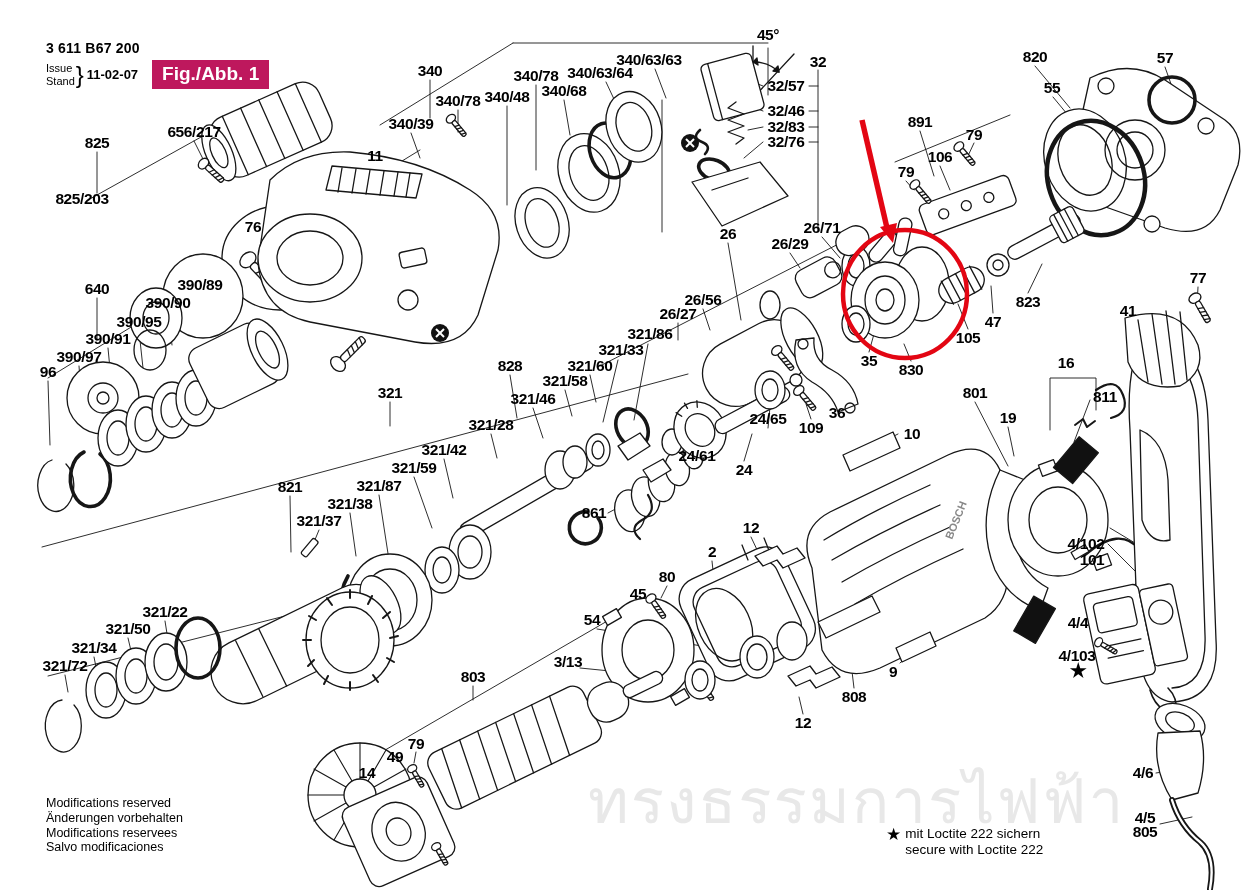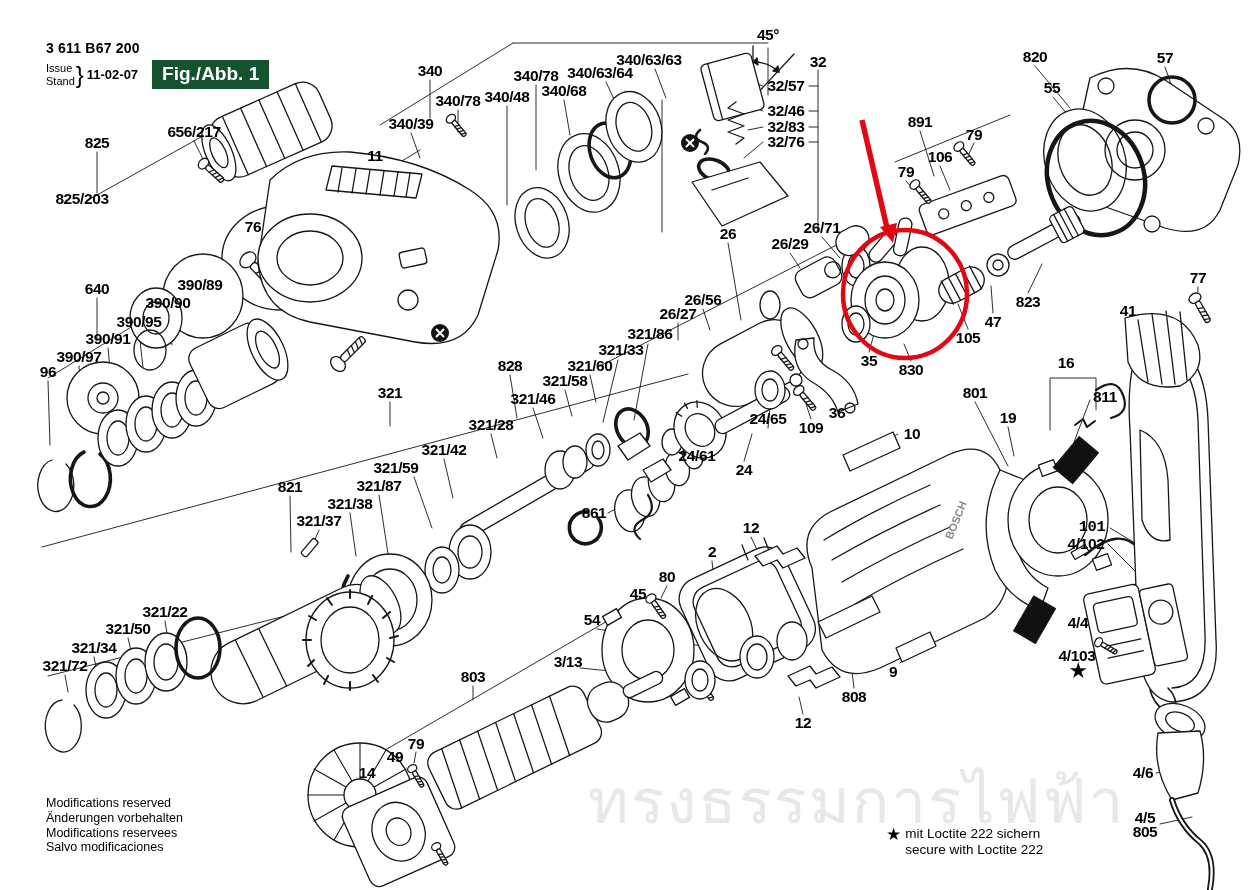--- a/index.html
+++ b/index.html
@@ -15,21 +15,21 @@
   #labels{position:absolute;left:0;top:0;width:100%;height:100%;}
   .lbl{position:absolute;transform:translate(-50%,-50%);font-weight:bold;font-size:15.5px;
        line-height:1;color:#000;white-space:nowrap;letter-spacing:-0.4px;}
   .lbl.star{font-size:19px;}
   .hdr{position:absolute;left:46px;top:40px;color:#000;}
   .hdr .pn{font-size:14px;font-weight:600;letter-spacing:0.2px;}
   .issue-row{display:flex;align-items:center;margin-top:4px;}
   .issue-words{font-size:11px;line-height:1.15;}
   .brace{font-size:24px;font-weight:300;margin:0 3px 0 1px;}
   .idate{font-size:13px;font-weight:600;}
-  .figbox{display:inline-block;margin-left:14px;background:#14532d;color:#fff;
+  .figbox{display:inline-block;margin-left:14px;background:#be185d;color:#fff;
           font-size:19px;font-weight:bold;padding:3px 10px 4px 10px;}
   .wm{position:absolute;left:588px;top:752px;font-size:62px;color:#e8e8e8;
       letter-spacing:2px;white-space:nowrap;}
   .mods{position:absolute;left:46px;top:796px;font-size:12.5px;line-height:1.18;color:#000;}
   .loct{position:absolute;left:886px;top:826px;font-size:13.5px;line-height:1.2;color:#000;display:flex;}
   .loct .st{font-size:17px;margin-right:4px;line-height:1;}
 </style>
 </head>
 <body>
 
@@ -617,42 +617,42 @@
       <div class="lbl" style="left: 678px; top: 314px;">26/27</div>
       <div class="lbl" style="left: 650px; top: 334px;">321/86</div>
       <div class="lbl" style="left: 621px; top: 350px;">321/33</div>
       <div class="lbl" style="left: 590px; top: 366px;">321/60</div>
       <div class="lbl" style="left: 565px; top: 381px;">321/58</div>
       <div class="lbl" style="left: 533px; top: 399px;">321/46</div>
       <div class="lbl" style="left: 510px; top: 366px;">828</div>
       <div class="lbl" style="left: 491px; top: 425px;">321/28</div>
       <div class="lbl" style="left: 390px; top: 393px;">321</div>
       <div class="lbl" style="left: 444px; top: 450px;">321/42</div>
-      <div class="lbl" style="left: 396px; top: 468px; text-align: center;">321/59</div>
+      <div class="lbl" style="left: 414px; top: 468px; text-align: center;">321/59</div>
       <div class="lbl" style="left: 379px; top: 486px;">321/87</div>
       <div class="lbl" style="left: 350px; top: 504px;">321/38</div>
       <div class="lbl" style="left: 319px; top: 521px;">321/37</div>
       <div class="lbl" style="left: 290px; top: 487px;">821</div>
       <div class="lbl" style="left: 594px; top: 513px;">861</div>
       <div class="lbl" style="left: 768px; top: 419px;">24/65</div>
       <div class="lbl" style="left: 837px; top: 413px;">36</div>
       <div class="lbl" style="left: 811px; top: 428px;">109</div>
       <div class="lbl" style="left: 697px; top: 456px;">24/61</div>
       <div class="lbl" style="left: 744px; top: 470px;">24</div>
       <div class="lbl" style="left: 869px; top: 361px;">35</div>
       <div class="lbl" style="left: 911px; top: 370px;">830</div>
       <div class="lbl" style="left: 1028px; top: 302px;">823</div>
       <div class="lbl" style="left: 993px; top: 322px;">47</div>
       <div class="lbl" style="left: 968px; top: 338px;">105</div>
       <div class="lbl" style="left: 912px; top: 434px;">10</div>
       <div class="lbl" style="left: 975px; top: 393px;">801</div>
       <div class="lbl" style="left: 1008px; top: 418px;">19</div>
       <div class="lbl" style="left: 1066px; top: 363px;">16</div>
       <div class="lbl" style="left: 1105px; top: 397px;">811</div>
-      <div class="lbl" style="left: 1092px; top: 528px; font-family: Liberation Mono, monospace;">101</div>
+      <div class="lbl" style="left: 1092px; top: 560px;">101</div>
       <div class="lbl" style="left: 1086px; top: 544px;">4/102</div>
       <div class="lbl" style="left: 1078px; top: 623px;">4/4</div>
       <div class="lbl" style="left: 1077px; top: 656px;">4/103</div>
       <div class="lbl star" style="left: 1078px; top: 670px;">★</div>
       <div class="lbl" style="left: 1143px; top: 773px;">4/6</div>
       <div class="lbl" style="left: 1145px; top: 818px;">4/5</div>
       <div class="lbl" style="left: 1145px; top: 832px;">805</div>
       <div class="lbl" style="left: 893px; top: 672px;">9</div>
       <div class="lbl" style="left: 854px; top: 697px;">808</div>
       <div class="lbl" style="left: 751px; top: 528px;">12</div>

